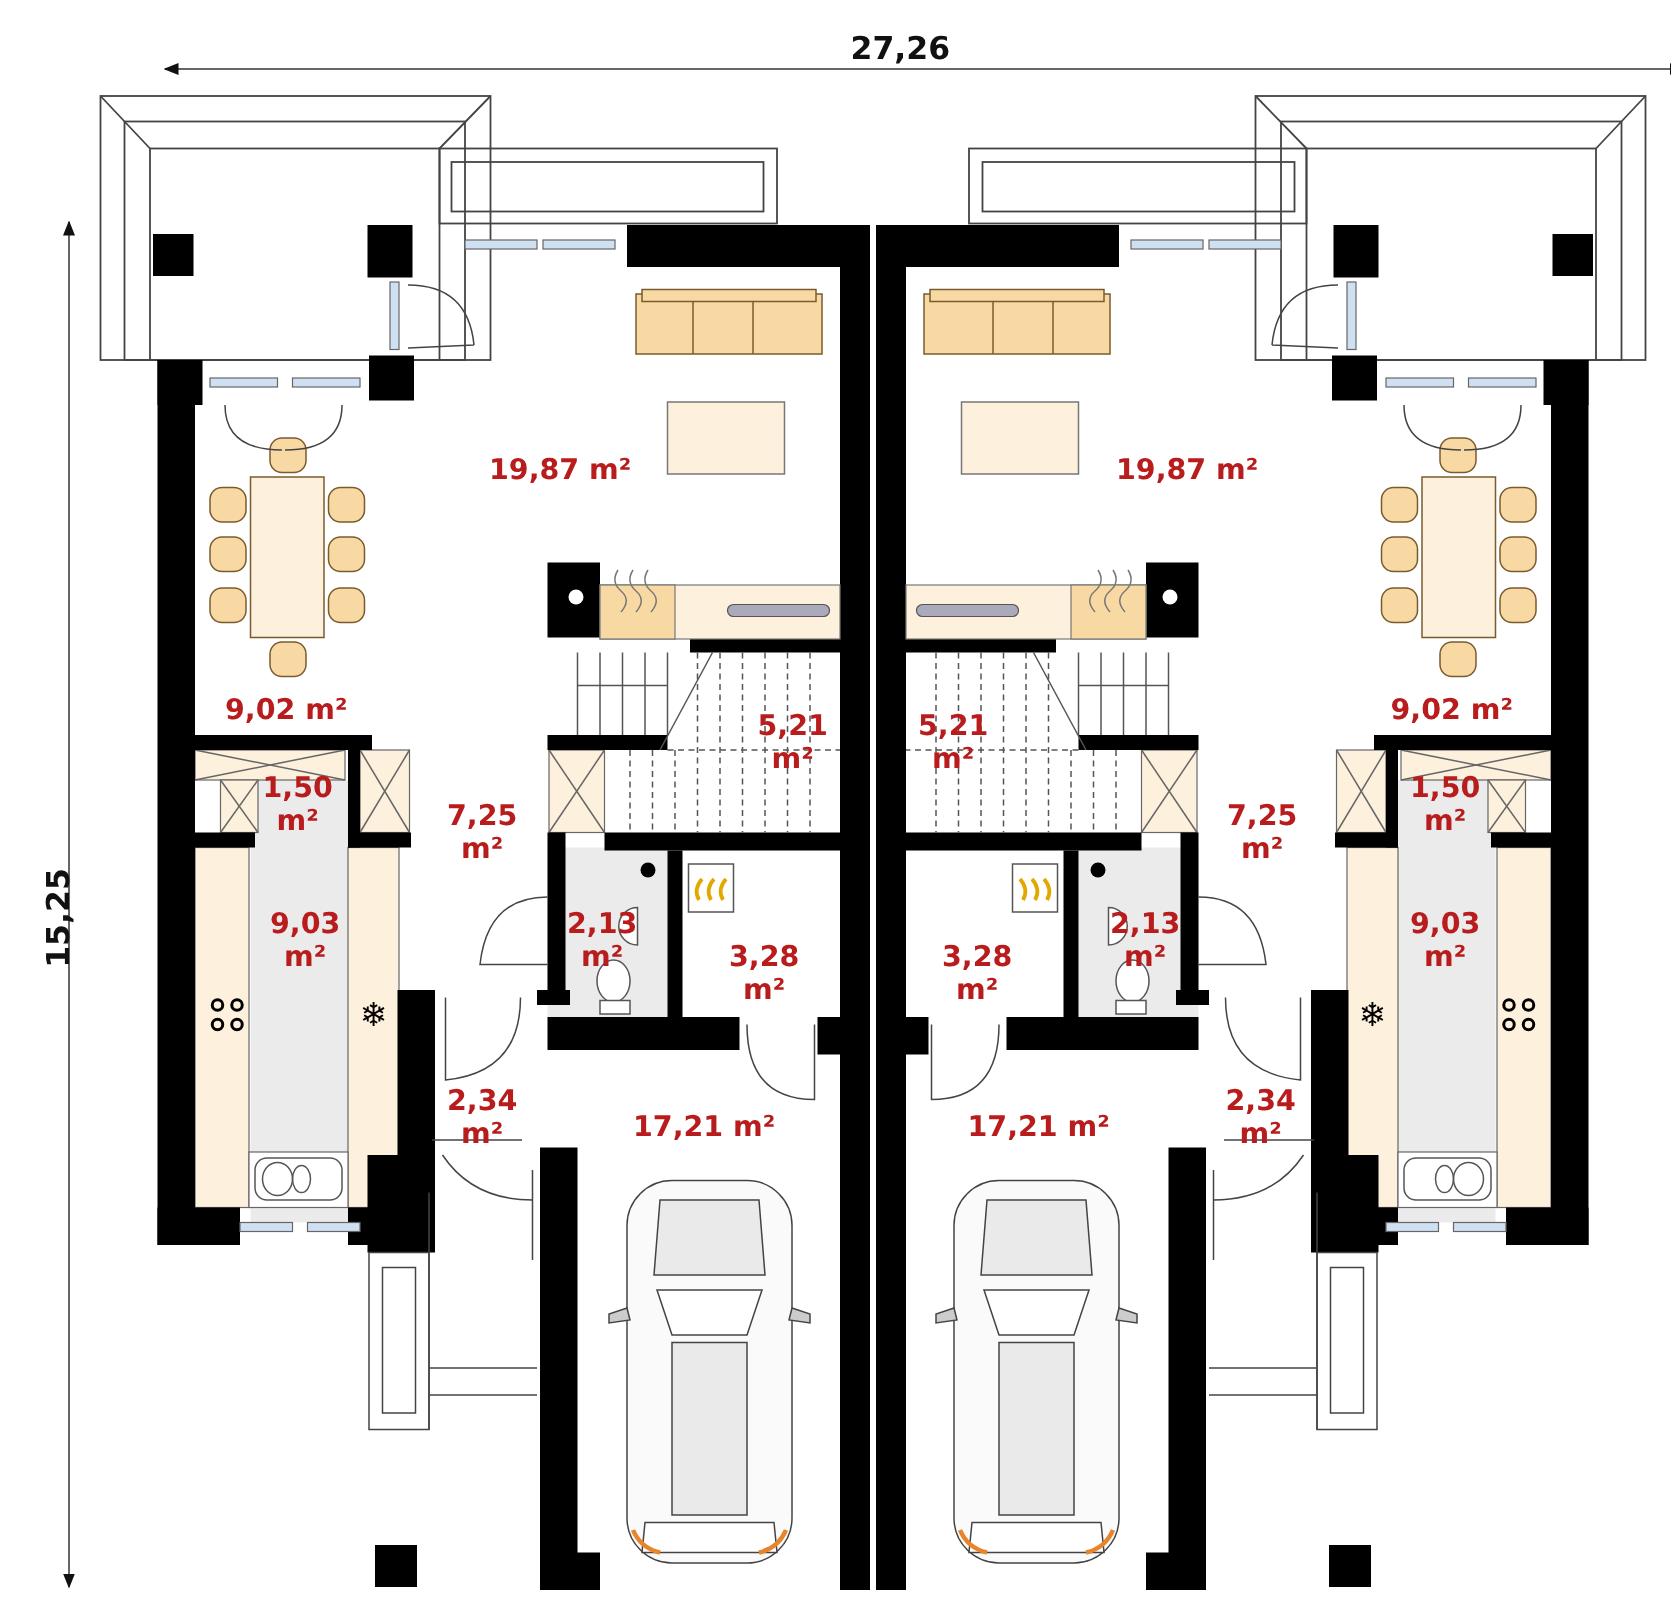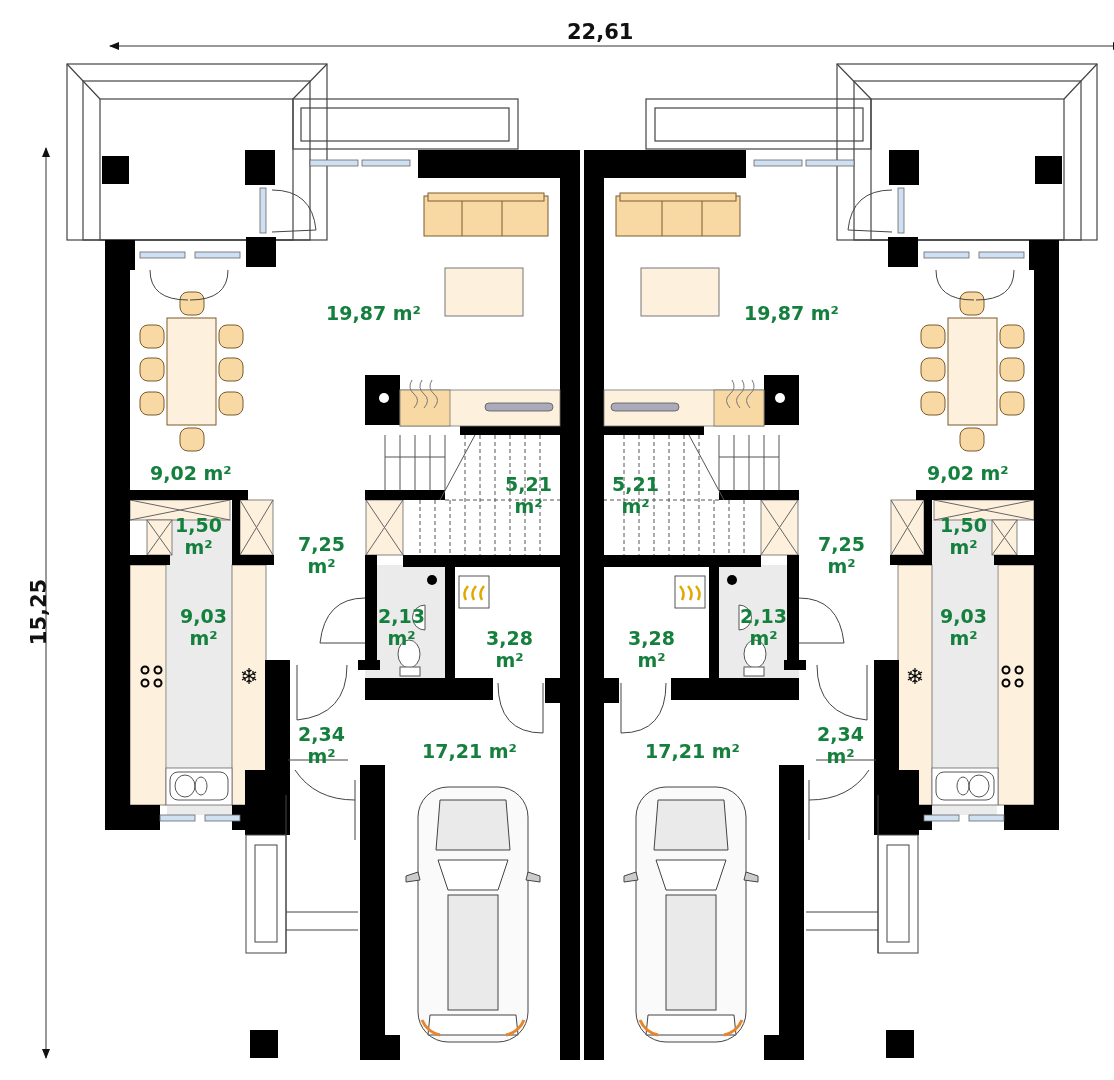--- a/index.html
+++ b/index.html
@@ -1,18 +1,18 @@
 <!DOCTYPE html>
 <html><head>
 <meta charset="utf-8">
 <style>
   html,body{margin:0;padding:0;background:#fff;}
   body{width:1114px;height:1080px;position:relative;overflow:hidden;font-family:"DejaVu Sans","Liberation Sans",sans-serif;}
   svg{position:absolute;left:0;top:0;}
-  .lbl{position:absolute;font-weight:bold;font-size:19px;color:#15803d;text-align:center;line-height:22px;white-space:nowrap;}
+  .lbl{position:absolute;font-weight:bold;font-size:19px;color:#b91c1c;text-align:center;line-height:22px;white-space:nowrap;}
   .lbl span{display:block;}
   .dim{position:absolute;font-family:"DejaVu Sans","Liberation Sans",sans-serif;font-weight:bold;font-size:21px;color:#111;}
   .dim-v{transform:rotate(-90deg);transform-origin:center;}
 </style>
 </head>
 <body>
 
 <svg width="1114" height="1080" viewBox="0 0 1114 1080" xmlns="http://www.w3.org/2000/svg">
   <defs>
     <marker id="arrL" markerWidth="10" markerHeight="8" refX="1" refY="4" orient="auto">
@@ -204,21 +204,21 @@
     </g>
   </defs>
 
   <line x1="110" y1="46" x2="1122" y2="46" stroke="#333" stroke-width="1" marker-start="url(#arrL)" marker-end="url(#arrR)"></line>
   <line x1="46" y1="148" x2="46" y2="1058" stroke="#333" stroke-width="1" marker-start="url(#arrL)" marker-end="url(#arrR)"></line>
 
   <use href="#unit"></use>
   <use href="#unit" transform="translate(1164,0) scale(-1,1)"></use>
 </svg>
 
-<div class="dim" style="left:567px;top:20px;">22,61</div>
+<div class="dim" style="left:567px;top:20px;">27,26</div>
 <div class="dim dim-v" style="left:6px;top:600px;">15,25</div>
 
 <div class="lbl" style="left:326px;top:302px;">
     <span><b>19,87</b> <b>m²</b></span>
   </div>
 <div class="lbl" style="left:150px;top:462px;">
     <span><b>9,02</b> <b>m²</b></span>
   </div>
 <div class="lbl" style="left:175px;top:514px;">
     <span>1,50</span>

